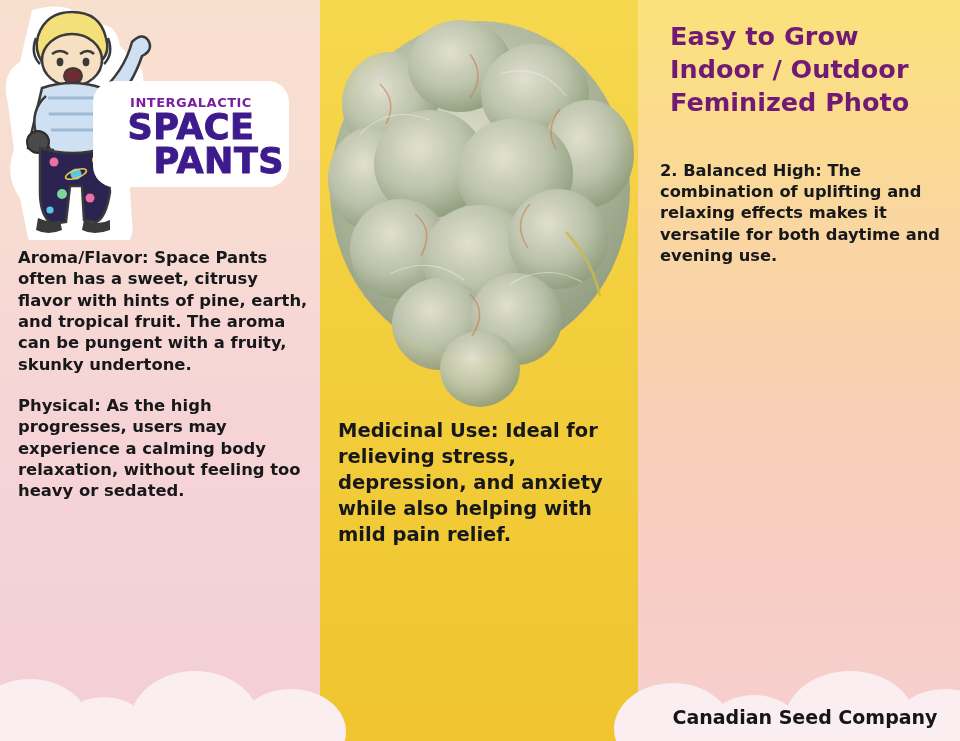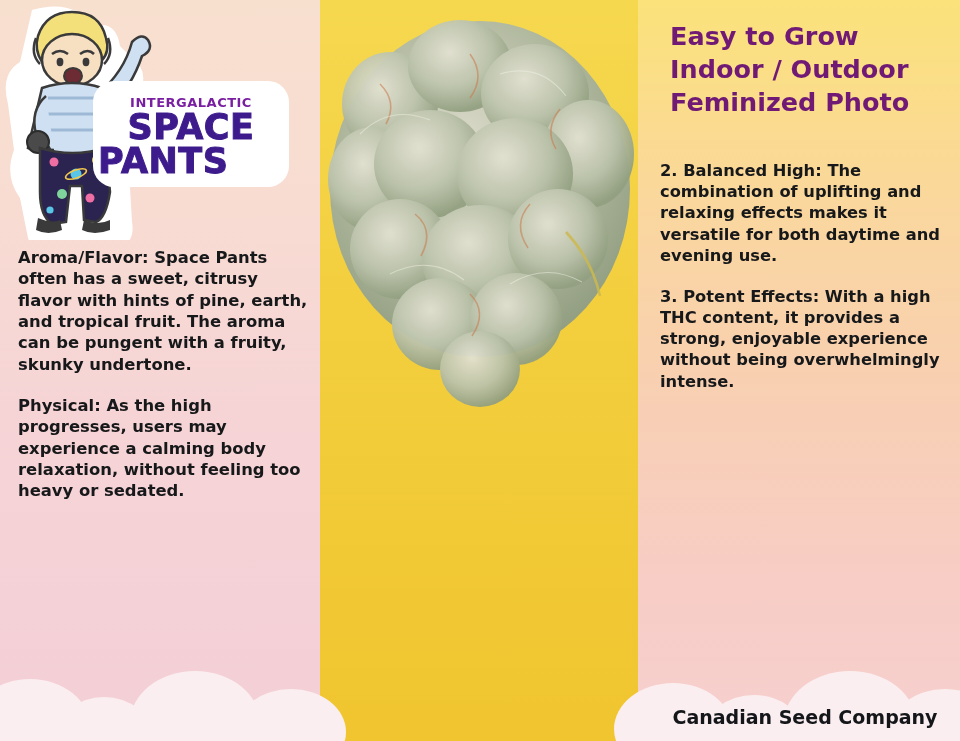--- a/index.html
+++ b/index.html
@@ -114,21 +114,21 @@
     letter-spacing: 0.5px;
     line-height: 1.0;
     color: #3d1b8c;
     -webkit-text-stroke: 1px #3d1b8c;
   }
   .logo-line3 {
     position: absolute;
     left: 96px;
     top: 142px;
     width: 186px;
-    text-align: left;
+    text-align: right;
     font-family: "DejaVu Sans", sans-serif;
     font-weight: 700;
     font-size: 35px;
     letter-spacing: 0.5px;
     line-height: 1.0;
     color: #3d1b8c;
     -webkit-text-stroke: 1px #3d1b8c;
   }
 
   
@@ -307,28 +307,28 @@
     <div class="logo-line2">SPACE</div>
     <div class="logo-line3">PANTS</div>
   </div>
 
   <div class="left-text">
     <p>Aroma/Flavor: Space Pants often has a sweet, citrusy flavor with hints of pine, earth, and tropical fruit. The aroma can be pungent with a fruity, skunky undertone.</p>
     <p>Physical: As the high progresses, users may experience a calming body relaxation, without feeling too heavy or sedated.</p>
   </div>
 
   <div class="mid-text">
+    <p>Medicinal Use: Ideal for relieving stress, depression, and anxiety while also helping with mild pain relief.</p>
   </div>
 
   <div class="headline">
     <div>Easy to Grow</div>
     <div>Indoor / Outdoor</div>
     <div>Feminized  Photo</div>
   </div>
 
   <div class="right-list">
     <p>2. Balanced High: The combination of uplifting and relaxing effects makes it versatile for both daytime and evening use.</p>
-    <p>3. Potent Effects: With a high THC content, it provides a strong, enjoyable experience without being overwhelmingly intense.</p>
   </div>
 
   <div class="footer">Canadian Seed Company</div>
 
 </div>
 
 </body></html>

